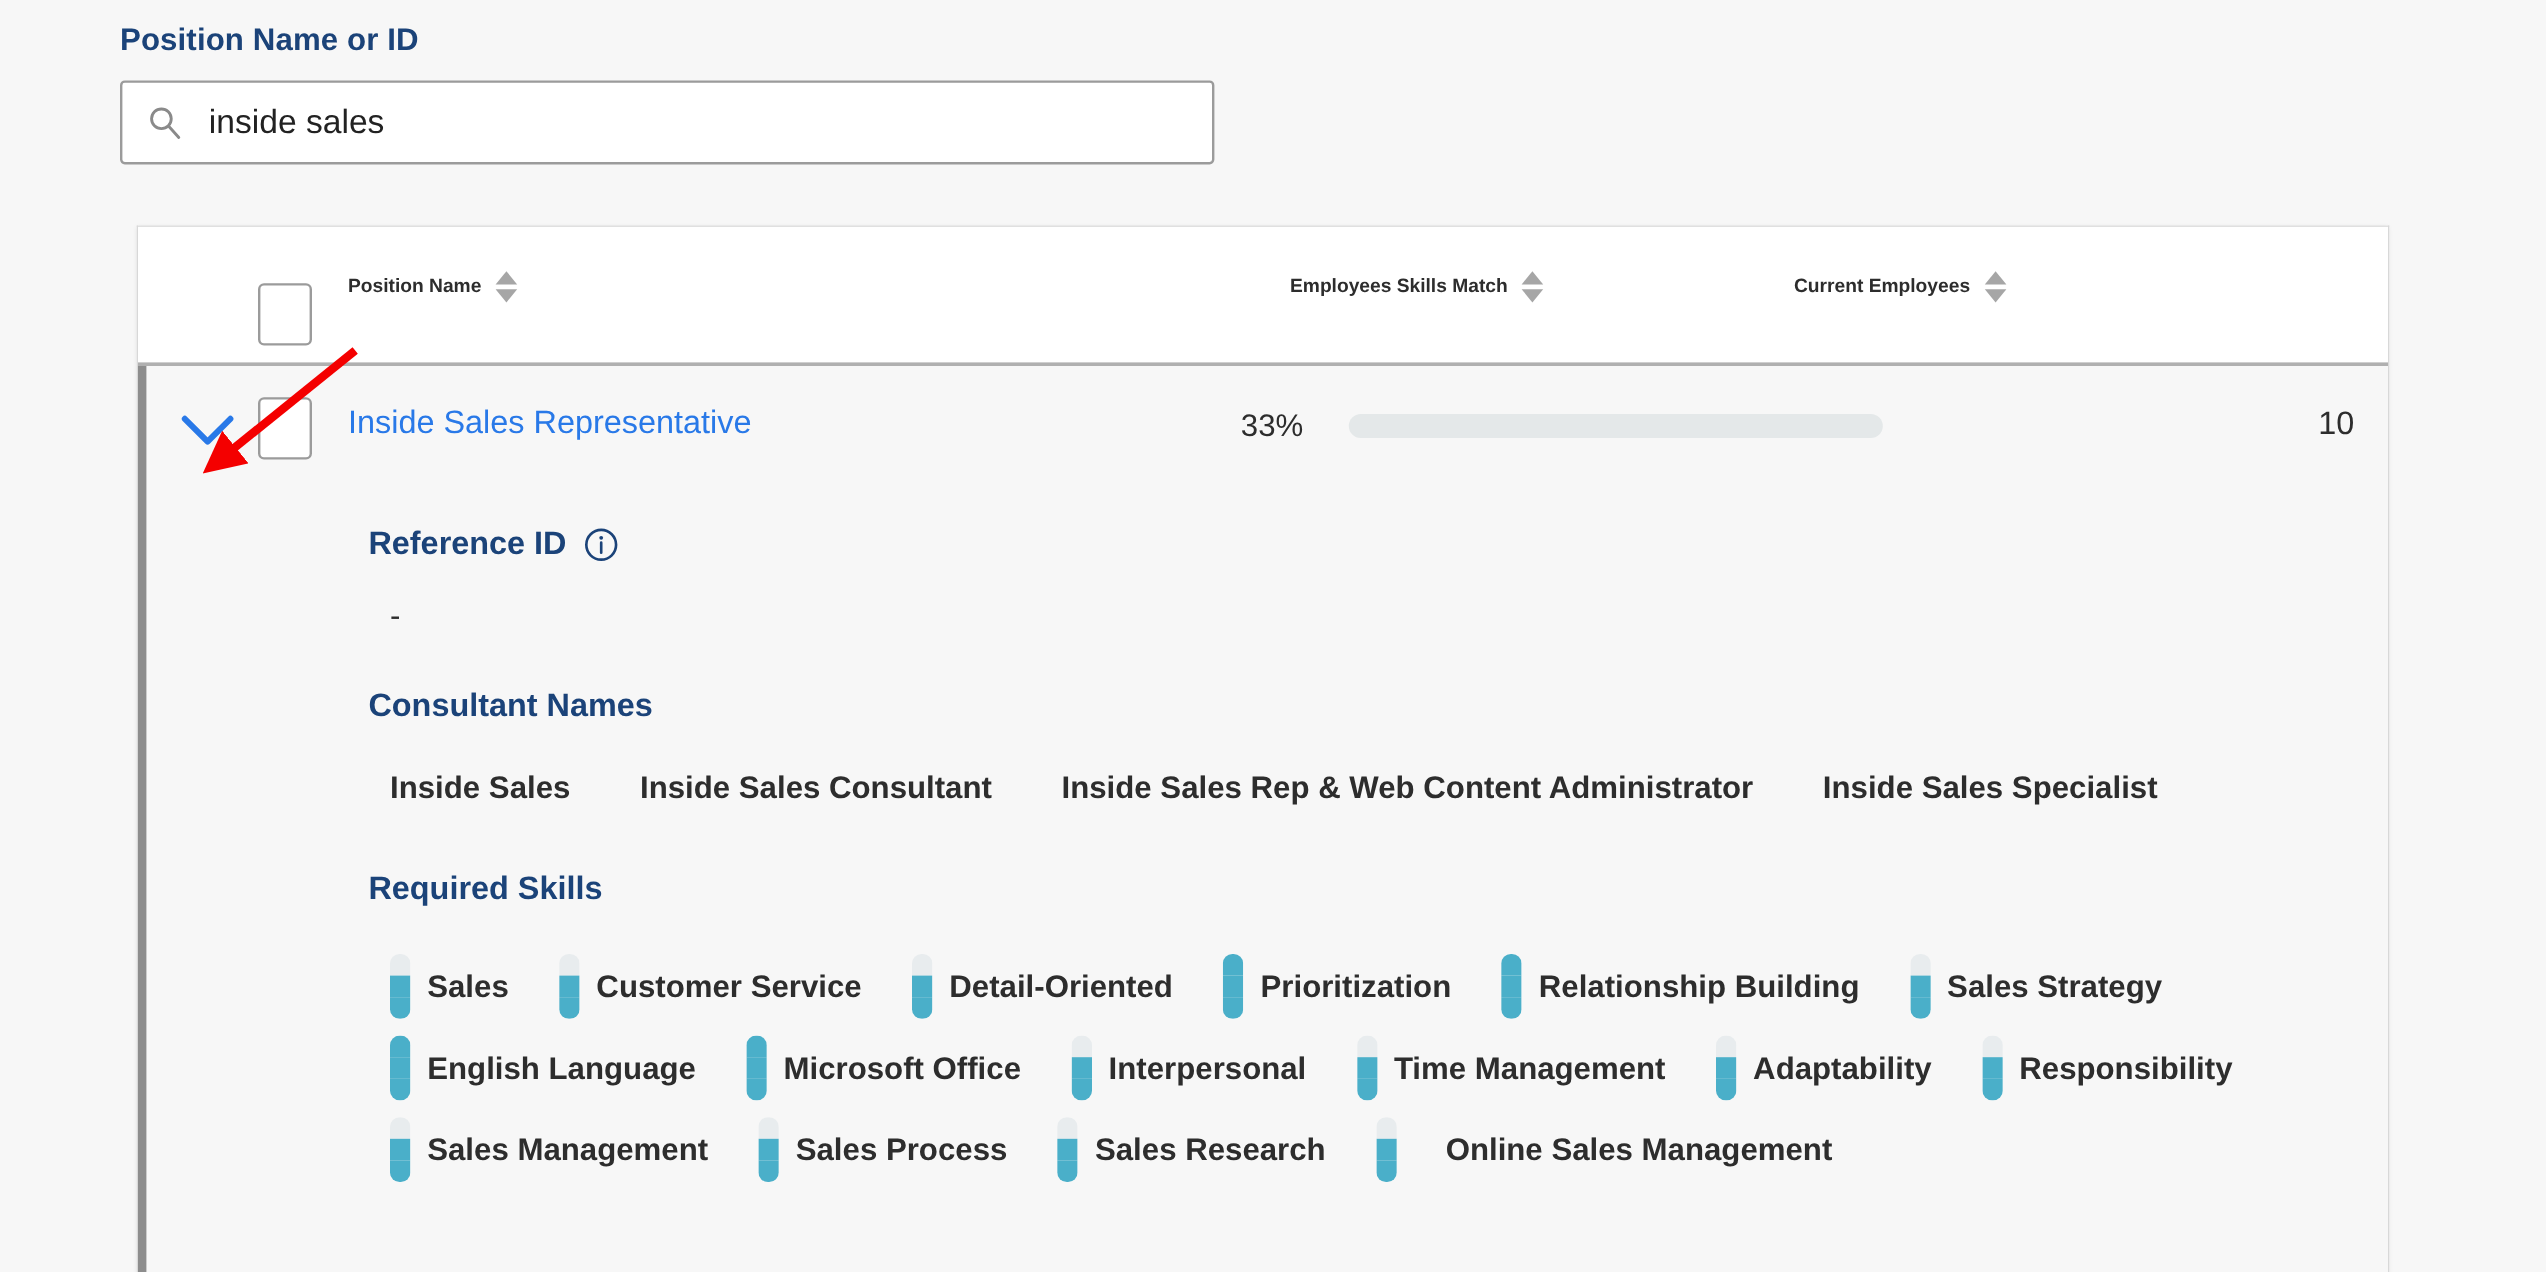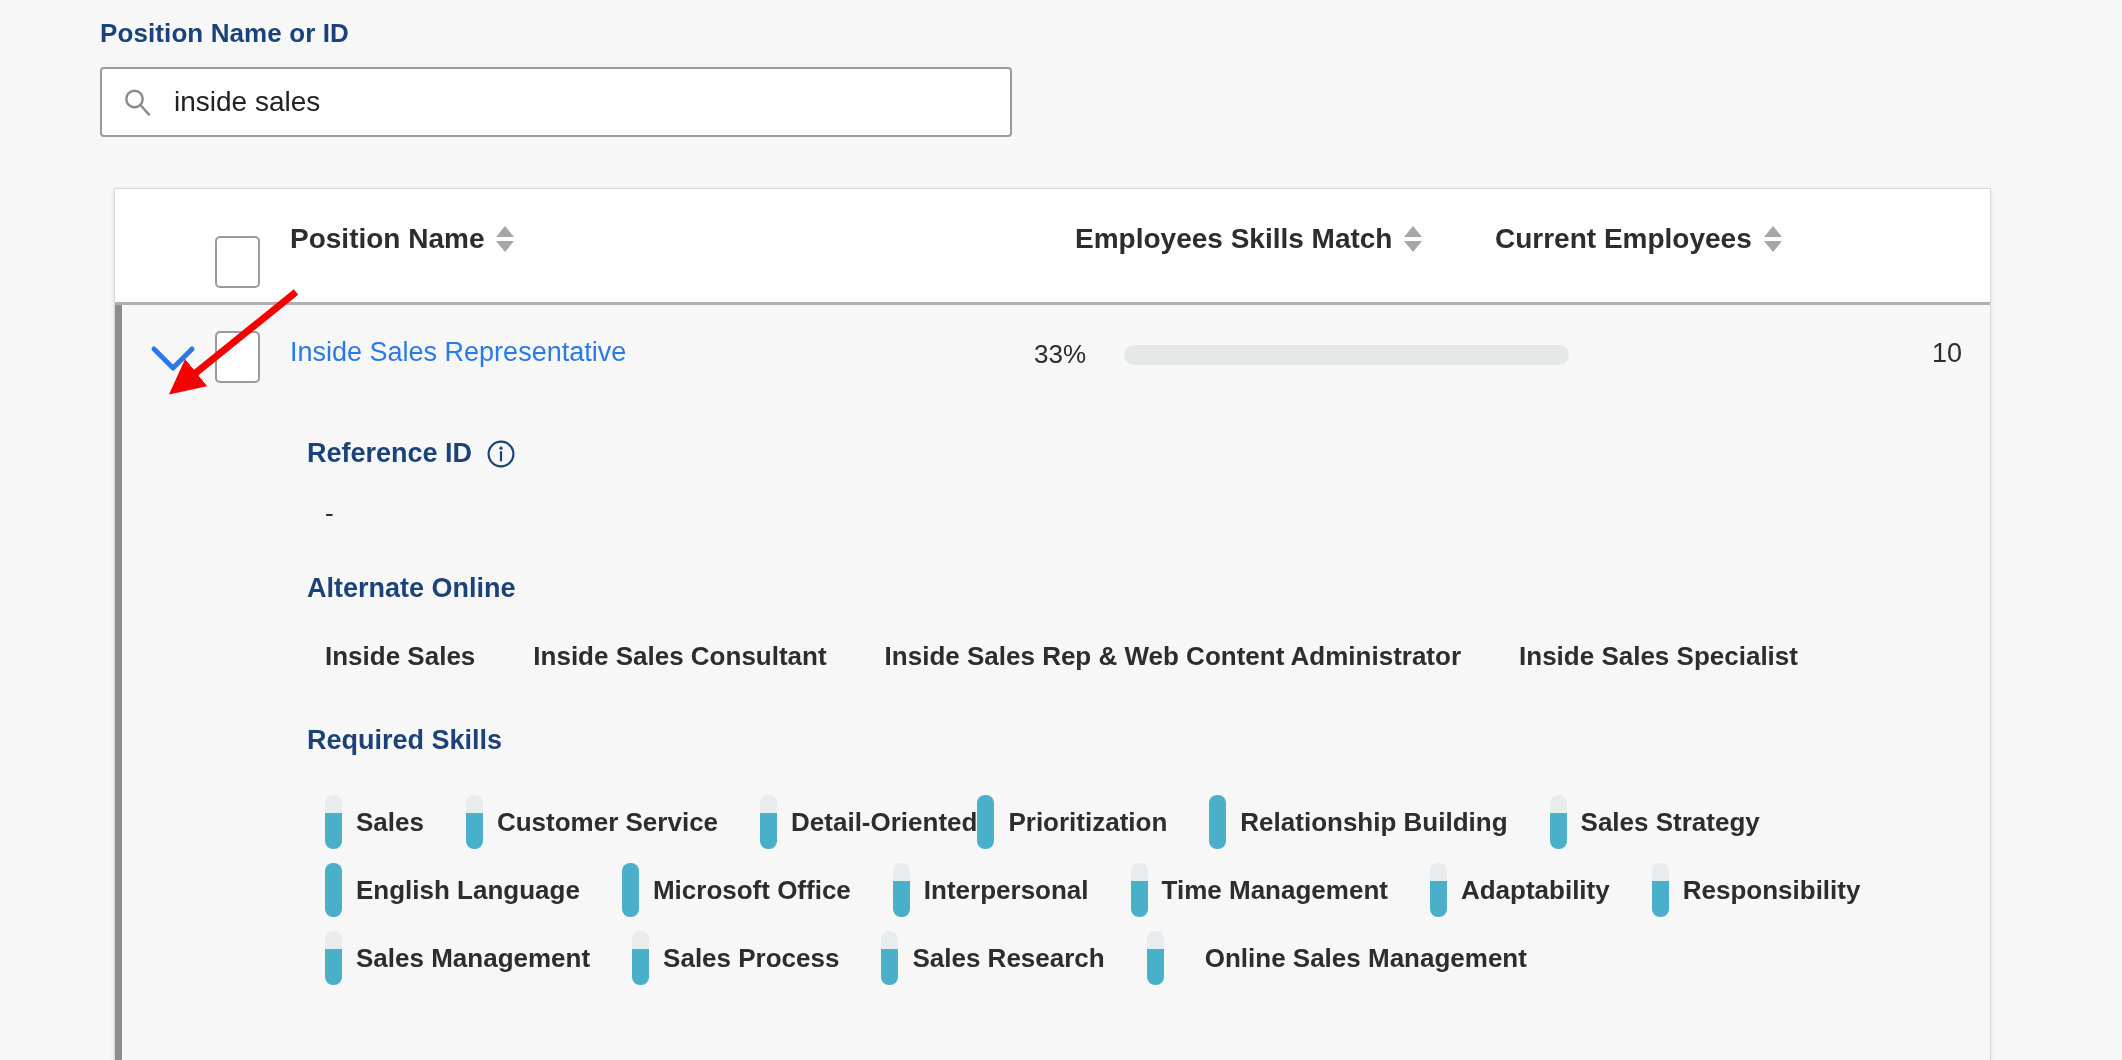--- a/index.html
+++ b/index.html
@@ -84,21 +84,21 @@
     height: 113px;
     background: #ffffff;
     border-bottom: 3px solid #b0b0b0;
   }
   .th {
     position: absolute;
     top: 0;
     height: 100px;
     display: flex;
     align-items: center;
-    font-size: 28px;
+    font-size: 16px;
     font-weight: bold;
     color: #2d2d2d;
     white-space: nowrap;
   }
   .th-position  { left: 175px; }
   .th-skills    { left: 960px; }
   .th-current   { left: 1380px; }
 
   .sort-arrows {
     display: inline-flex;
@@ -380,21 +380,21 @@
                 <circle cx="15" cy="15" r="12.4"></circle>
                 <circle cx="15" cy="9.2" r="1.6" fill="currentColor" stroke="none"></circle>
                 <line x1="15" y1="13.2" x2="15" y2="21.6" stroke-linecap="round"></line>
               </svg>
             </span>
           </h3>
           <div class="reference-value">-</div>
         </div>
 
         <div class="alt-block">
-          <h3 class="section-title">Alternate Online</h3>
+          <h3 class="section-title">Consultant Names</h3>
           <div class="alt-names" id="alt-names">
               <span class="alt-name">Inside Sales</span>
               <span class="alt-name">Inside Sales Consultant</span>
               <span class="alt-name">Inside Sales Rep &amp; Web Content Administrator</span>
               <span class="alt-name">Inside Sales Specialist</span>
             </div>
         </div>
 
         <div class="skills-block">
           <h3 class="section-title">Required Skills</h3>
@@ -409,21 +409,21 @@
                   <span class="skill-label">Sales</span>
                 </span>
                 <span class="skill" style="margin-right: 42px;">
                   <span class="skill-meter">
                     <b></b>
                     <b class="on"></b>
                     <b class="on"></b>
                   </span>
                   <span class="skill-label">Customer Service</span>
                 </span>
-                <span class="skill" style="">
+                <span class="skill" style="margin-right: 42px;">
                   <span class="skill-meter">
                     <b></b>
                     <b class="on"></b>
                     <b class="on"></b>
                   </span>
                   <span class="skill-label">Detail-Oriented</span>
                 </span>
                 <span class="skill" style="margin-right: 42px;">
                   <span class="skill-meter">
                     <b class="on"></b>

